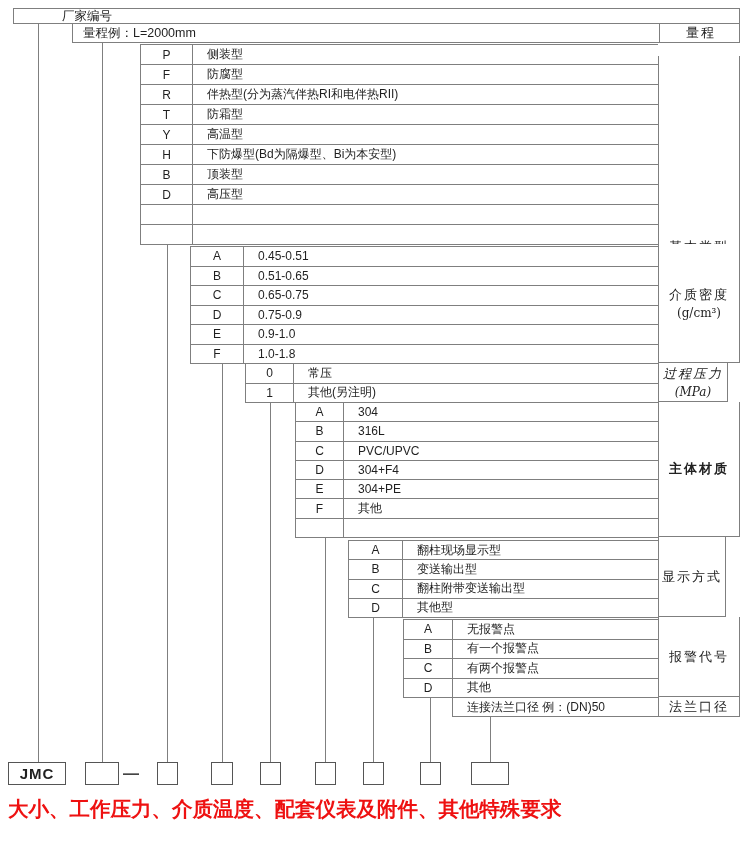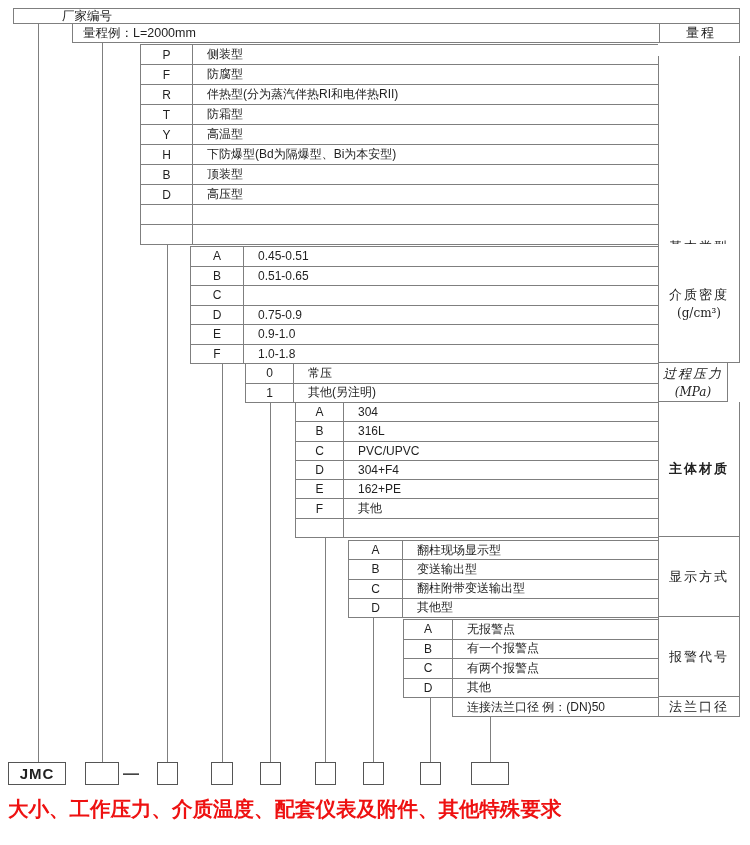--- a/index.html
+++ b/index.html
@@ -103,20 +103,21 @@
         <div class="sec-row" style="height: 19.5px;">
           <span class="code-cell" style="width: 53px;">A</span>
           <span class="val-cell">0.45-0.51</span>
         </div>
         <div class="sec-row" style="height: 19.5px;">
           <span class="code-cell" style="width: 53px;">B</span>
           <span class="val-cell">0.51-0.65</span>
         </div>
         <div class="sec-row" style="height: 19.5px;">
           <span class="code-cell" style="width: 53px;">C</span>
+          <span class="val-cell">0.65-0.75</span>
         </div>
         <div class="sec-row" style="height: 19.5px;">
           <span class="code-cell" style="width: 53px;">D</span>
           <span class="val-cell">0.75-0.9</span>
         </div>
         <div class="sec-row" style="height: 19.5px;">
           <span class="code-cell" style="width: 53px;">E</span>
           <span class="val-cell">0.9-1.0</span>
         </div>
         <div class="sec-row" style="height: 19.5px;">
@@ -154,21 +155,21 @@
         <div class="sec-row" style="height: 19.3px;">
           <span class="code-cell" style="width: 48px;">C</span>
           <span class="val-cell">PVC/UPVC</span>
         </div>
         <div class="sec-row" style="height: 19.3px;">
           <span class="code-cell" style="width: 48px;">D</span>
           <span class="val-cell">304+F4</span>
         </div>
         <div class="sec-row" style="height: 19.3px;">
           <span class="code-cell" style="width: 48px;">E</span>
-          <span class="val-cell">162+PE</span>
+          <span class="val-cell">304+PE</span>
         </div>
         <div class="sec-row" style="height: 19.3px;">
           <span class="code-cell" style="width: 48px;">F</span>
           <span class="val-cell">其他</span>
         </div>
         <div class="sec-row" style="height: 19.3px;">
           <span class="code-cell" style="width: 48px;"></span>
           <span class="val-cell"></span>
         </div>
       </div>
@@ -186,21 +187,21 @@
         </div>
         <div class="sec-row" style="height: 19.25px;">
           <span class="code-cell" style="width: 54px;">C</span>
           <span class="val-cell">翻柱附带变送输出型</span>
         </div>
         <div class="sec-row" style="height: 19.25px;">
           <span class="code-cell" style="width: 54px;">D</span>
           <span class="val-cell">其他型</span>
         </div>
       </div>
-      <div class="label-cell" style="left: 658px; top: 537px; width: 82px; height: 80px;">
+      <div class="label-cell" style="left: 658px; top: 537px; width: 68px; height: 80px;">
         <span>显示方式</span>
       </div>
       <div class="section" style="left: 403px; top: 619px; width: 255px;">
         <div class="sec-row" style="height: 19.5px;">
           <span class="code-cell" style="width: 49px;">A</span>
           <span class="val-cell">无报警点</span>
         </div>
         <div class="sec-row" style="height: 19.5px;">
           <span class="code-cell" style="width: 49px;">B</span>
           <span class="val-cell">有一个报警点</span>

